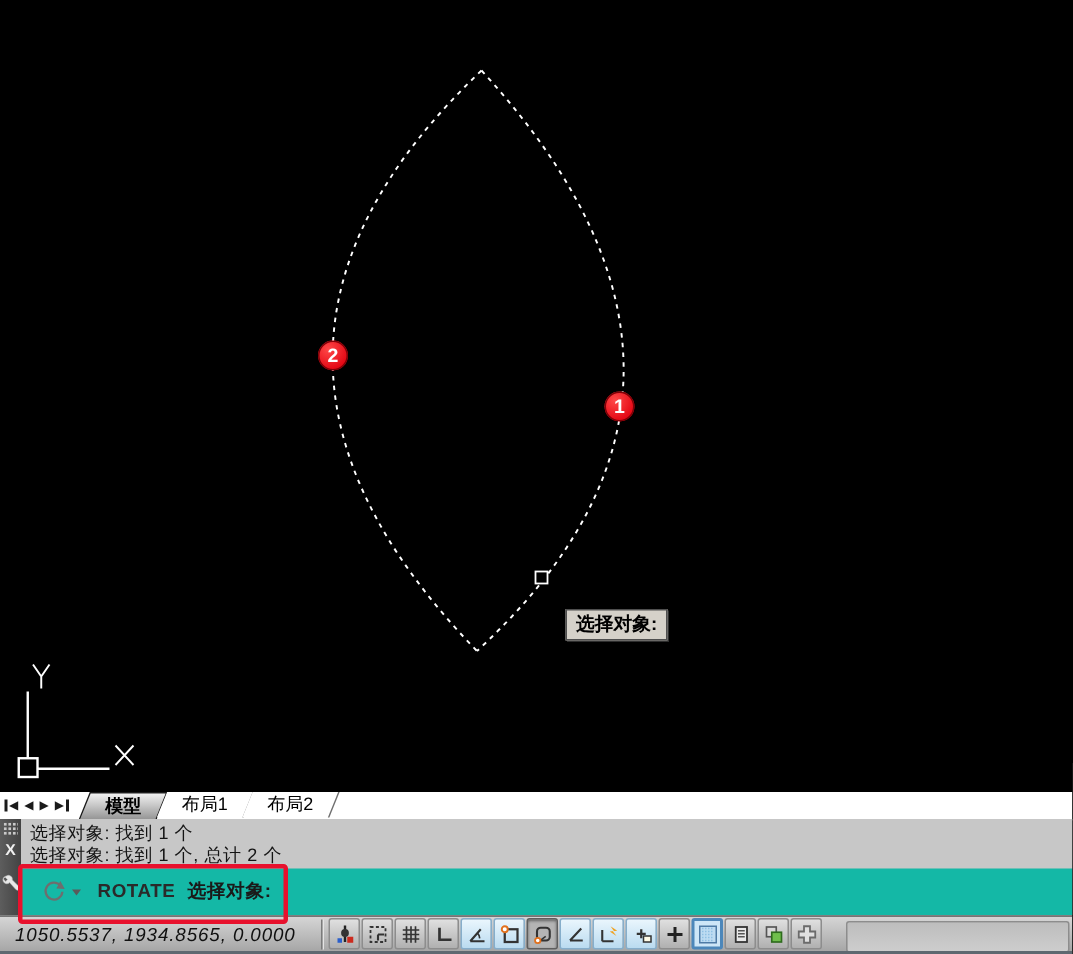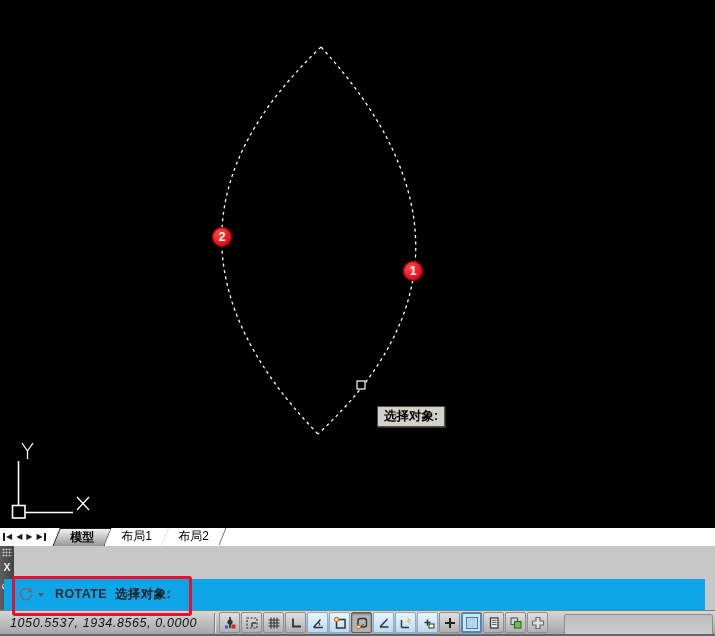--- a/index.html
+++ b/index.html
@@ -35,21 +35,21 @@
   .cmdwindow{position:absolute;left:0;top:546px;width:715px;height:64px;background:#c7c7c7;}
   .cmd-strip{position:absolute;left:0;top:0;width:14px;height:64px;
              background:linear-gradient(90deg,#5d5d5d,#434343);}
   .grip{position:absolute;left:2px;top:2px;width:10px;height:9px;
         background-image:radial-gradient(#c9c9c9 0.9px, transparent 1.1px);background-size:3px 3px;cursor:grab;}
   .closeX{position:absolute;left:0;top:14px;width:14px;height:14px;color:#efefef;
           font-weight:bold;font-size:10.5px;line-height:14px;text-align:center;cursor:pointer;}
   .wrenchbtn{position:absolute;left:1px;top:36px;width:13px;height:14px;cursor:pointer;}
   .cmd-history{position:absolute;left:14px;top:0;width:701px;height:33px;background:#c7c7c7;padding-top:2px;box-sizing:border-box;}
   .cmd-line{font-size:12px;color:#141414;line-height:15px;padding-left:6px;letter-spacing:.4px;white-space:pre;}
-  .cmd-active{position:absolute;left:4px;top:33px;width:701px;height:31px;background:#0ea5e9;
+  .cmd-active{position:absolute;left:14px;top:33px;width:701px;height:31px;background:#14b8a6;
               display:flex;align-items:center;text-align:right;}
   .rotwrap{display:flex;align-items:center;margin-left:13px;}
   .dd-arrow{width:0;height:0;border-left:3.5px solid transparent;border-right:3.5px solid transparent;
             border-top:4px solid #5a5a5a;margin-left:4px;}
   .cmd-text{margin-left:11px;font-size:12.5px;font-weight:bold;color:#2a2a2a;letter-spacing:.4px;}
   .cmd-text .prompt{margin-left:8px;color:#1a1a1a;}
   .red-box{position:absolute;left:12px;top:576px;width:174px;height:34px;
            border:3px solid #e8112d;border-radius:3px;z-index:6;pointer-events:none;}
 
   
@@ -120,20 +120,24 @@
   <div class="cmdwindow">
     <div class="cmd-strip">
       <div class="grip"></div>
       <div class="closeX">X</div>
       <div class="wrenchbtn">
         <svg width="13" height="14" viewBox="0 0 13 14">
           <path d="M3.2 2 a2.6 2.6 0 1 0 2.2 4.4 l4.2 4.6 a1.4 1.4 0 0 0 2-2 L7.2 4.6 A2.6 2.6 0 0 0 3.2 2 M2.4 2.8 l1.6 1.6 -1.2 1.2 -1.6-1.6" fill="#e9e9e9" stroke="#bdbdbd" stroke-width="0.4"></path>
         </svg>
       </div>
     </div>
+    <div class="cmd-history" id="cmd-history">
+        <div class="cmd-line">选择对象: 找到 1 个</div>
+        <div class="cmd-line">选择对象: 找到 1 个, 总计 2 个</div>
+      </div>
     <div class="cmd-active">
       <span class="rotwrap">
         <svg width="17" height="17" viewBox="0 0 17 17">
           <path d="M13.4 4.6 A5.6 5.6 0 1 0 14.6 8.5" fill="none" stroke="#6e6e6e" stroke-width="1.5"></path>
           <path d="M13.2 1.4 L16.2 6.6 L10.6 6.3 Z" fill="#6e6e6e"></path>
         </svg>
         <span class="dd-arrow"></span>
       </span>
       <span class="cmd-text">
         <span>ROTATE</span><span class="prompt">选择对象:</span>

